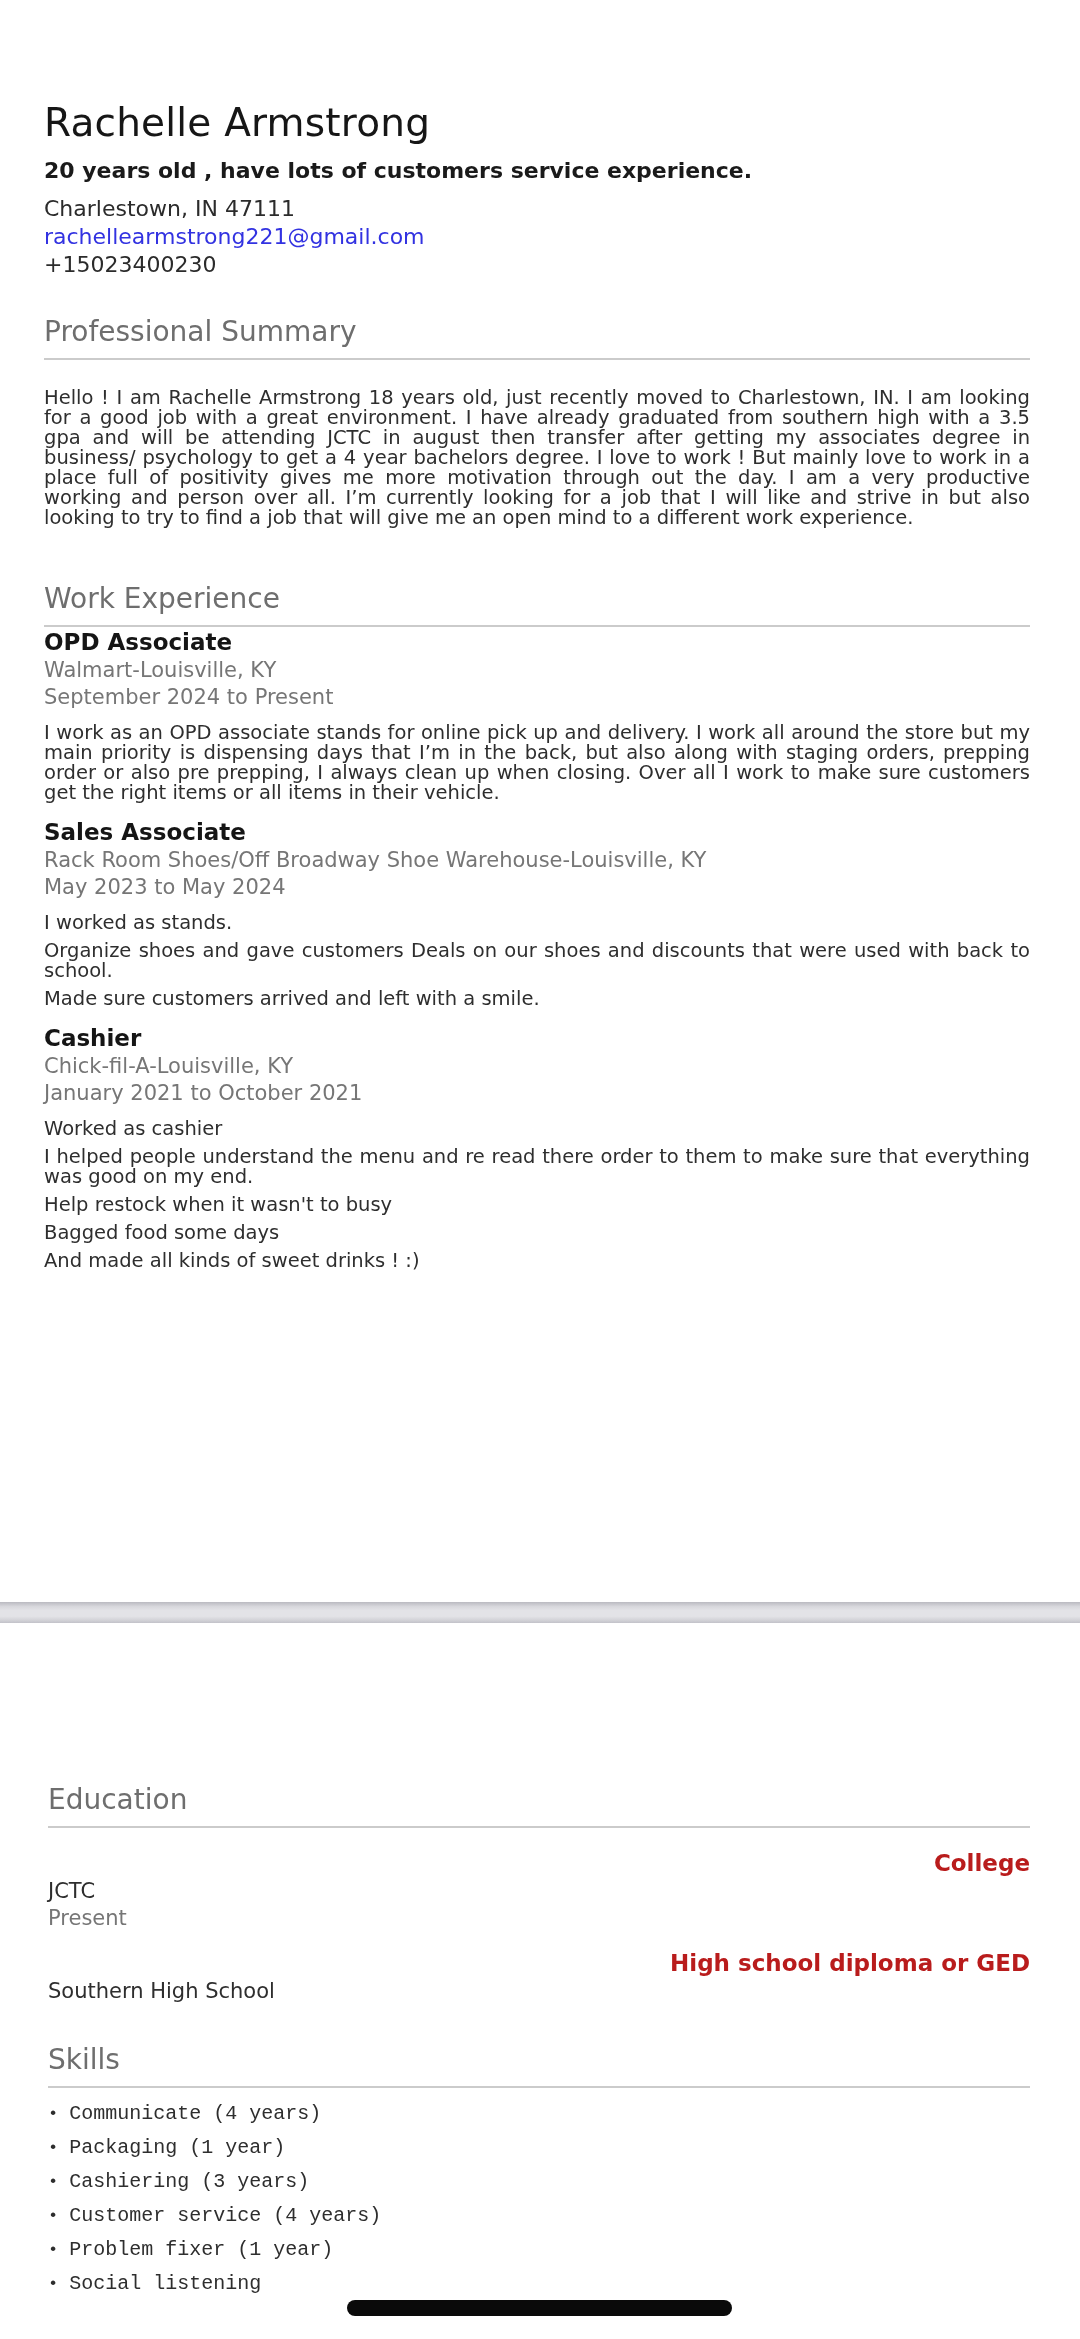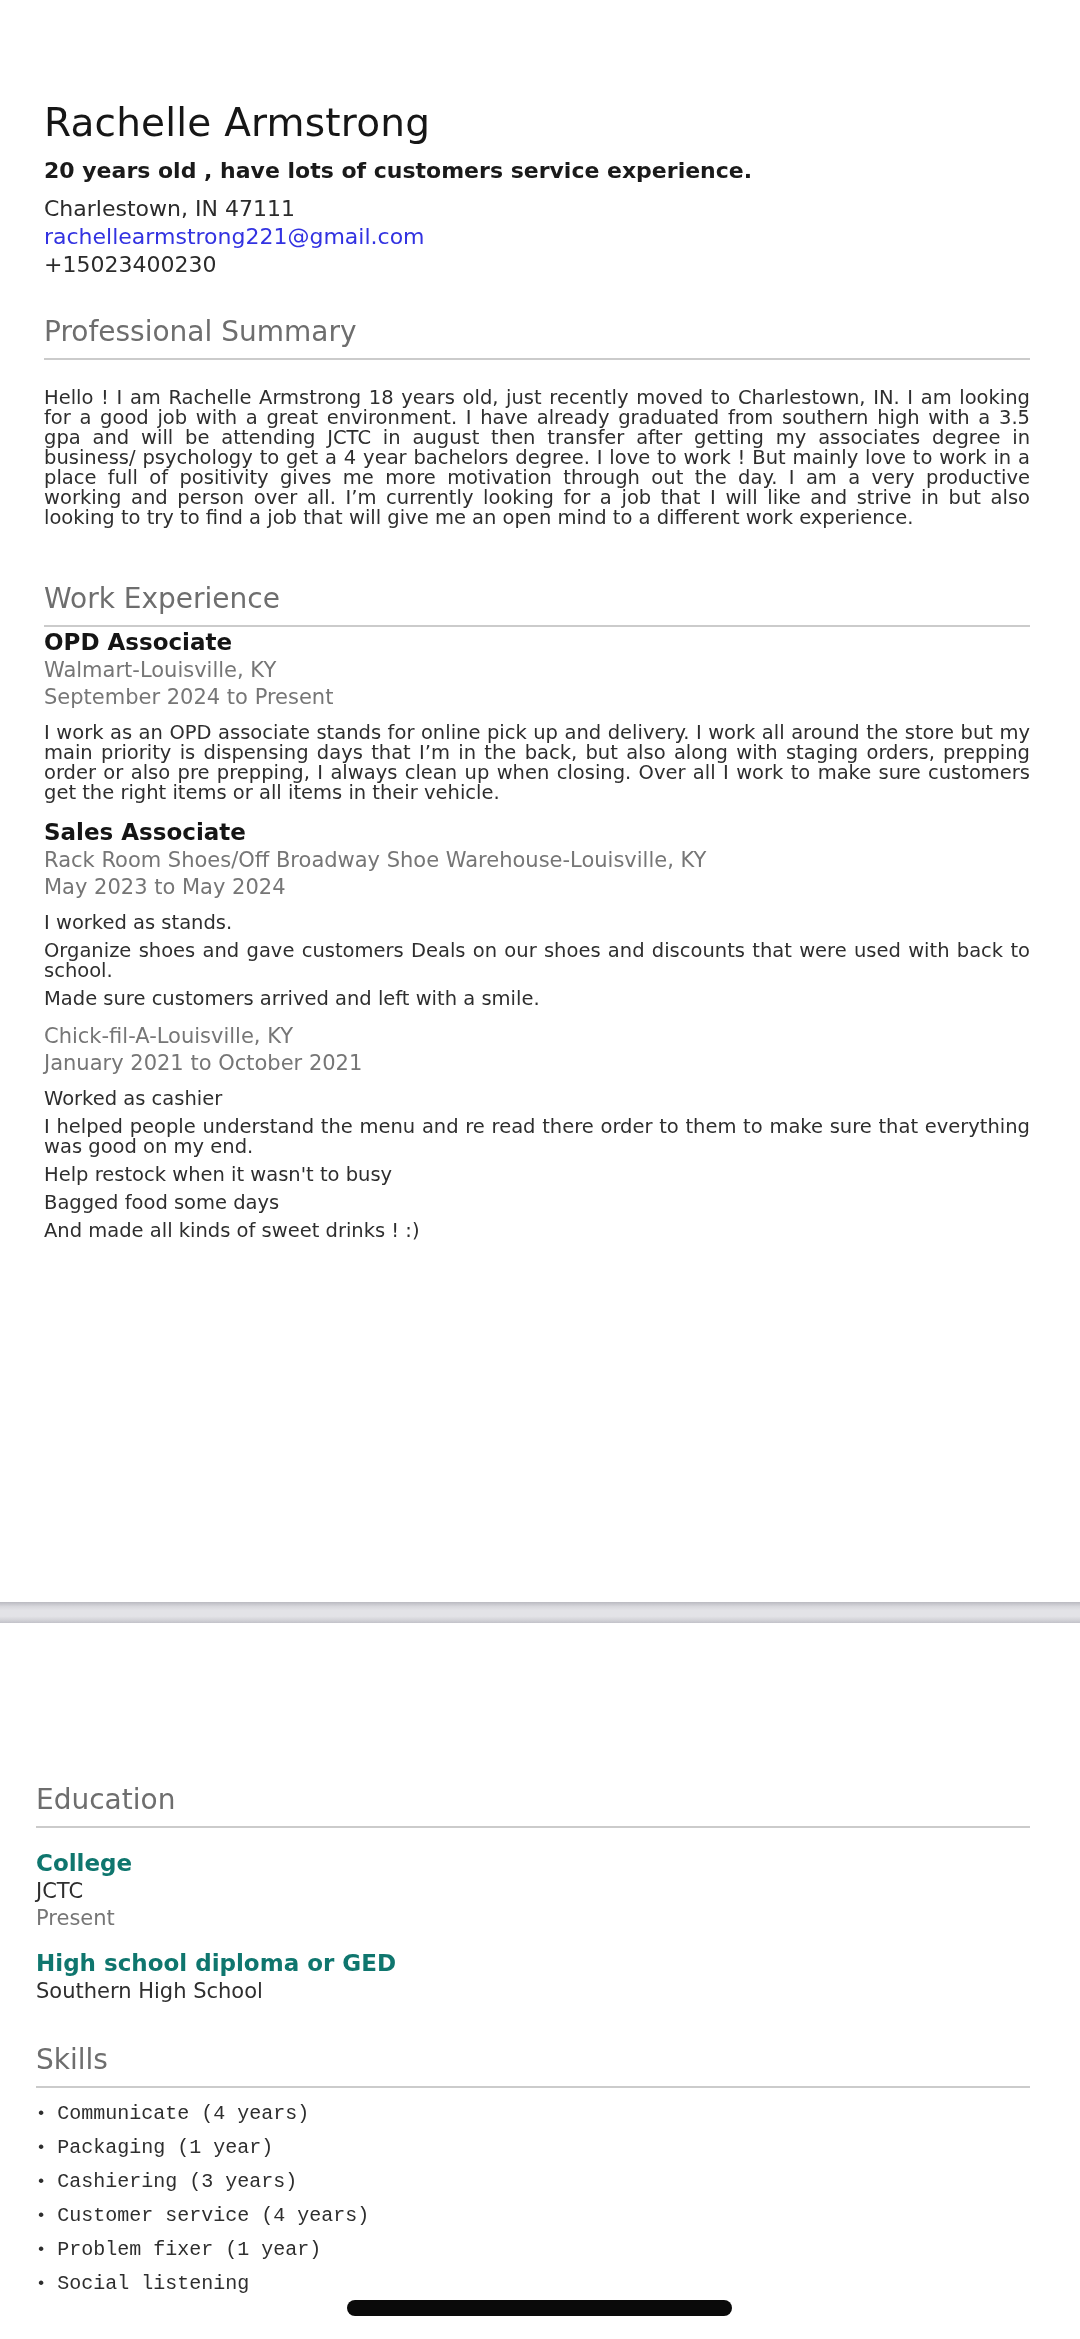--- a/index.html
+++ b/index.html
@@ -94,29 +94,30 @@
     background: linear-gradient(to bottom,
       #babac1 0%, #d8d8dd 22%, #e3e3e7 40%,
       #e3e3e7 68%, #d4d4d9 85%, #c2c2c9 100%);
   }
 
   
   .page2 {
     position: absolute;
     top: 1783px;
     left: 0; right: 0;
-    padding: 0 50px 0 36px;
+    padding: 0 50px 0 48px;
   }
   .edu-entry { margin-top: 20px; }
   .edu-entry + .edu-entry { margin-top: 16px; }
   .edu-degree {
     font-size: 23px;
     font-weight: bold;
     line-height: 30px;
-    color: #0f766e;
+    color: #b91c1c;
+    text-align: right;
   }
   .edu-school { font-size: 21px; line-height: 27px; color: #2e2e2e; }
   .edu-dates  { font-size: 21px; line-height: 27px; color: #767676; }
 
   
   .skills-list { margin-top: 16px; }
   .skill-item {
     font-size: 20px;
     line-height: 20px;
     color: #2e2e2e;
@@ -181,20 +182,21 @@
       <div class="job-meta">Rack Room Shoes/Off Broadway Shoe Warehouse-Louisville, KY</div>
       <div class="job-meta">May 2023 to May 2024</div>
       <div class="job-body">
         <p class="job-para">I worked as stands.</p>
         <p class="job-para">Organize shoes and gave customers Deals on our shoes and discounts that were used with back to school.</p>
         <p class="job-para">Made sure customers arrived and left with a smile.</p>
       </div>
     </div>
 
     <div class="job">
+      <div class="job-title">Cashier</div>
       <div class="job-meta">Chick-fil-A-Louisville, KY</div>
       <div class="job-meta">January 2021 to October 2021</div>
       <div class="job-body">
         <p class="job-para">Worked as cashier</p>
         <p class="job-para">I helped people understand the menu and re read there order to them to make sure that everything was good on my end.</p>
         <p class="job-para">Help restock when it wasn't to busy</p>
         <p class="job-para">Bagged food some days</p>
         <p class="job-para">And made all kinds of sweet drinks ! :)</p>
       </div>
     </div>

